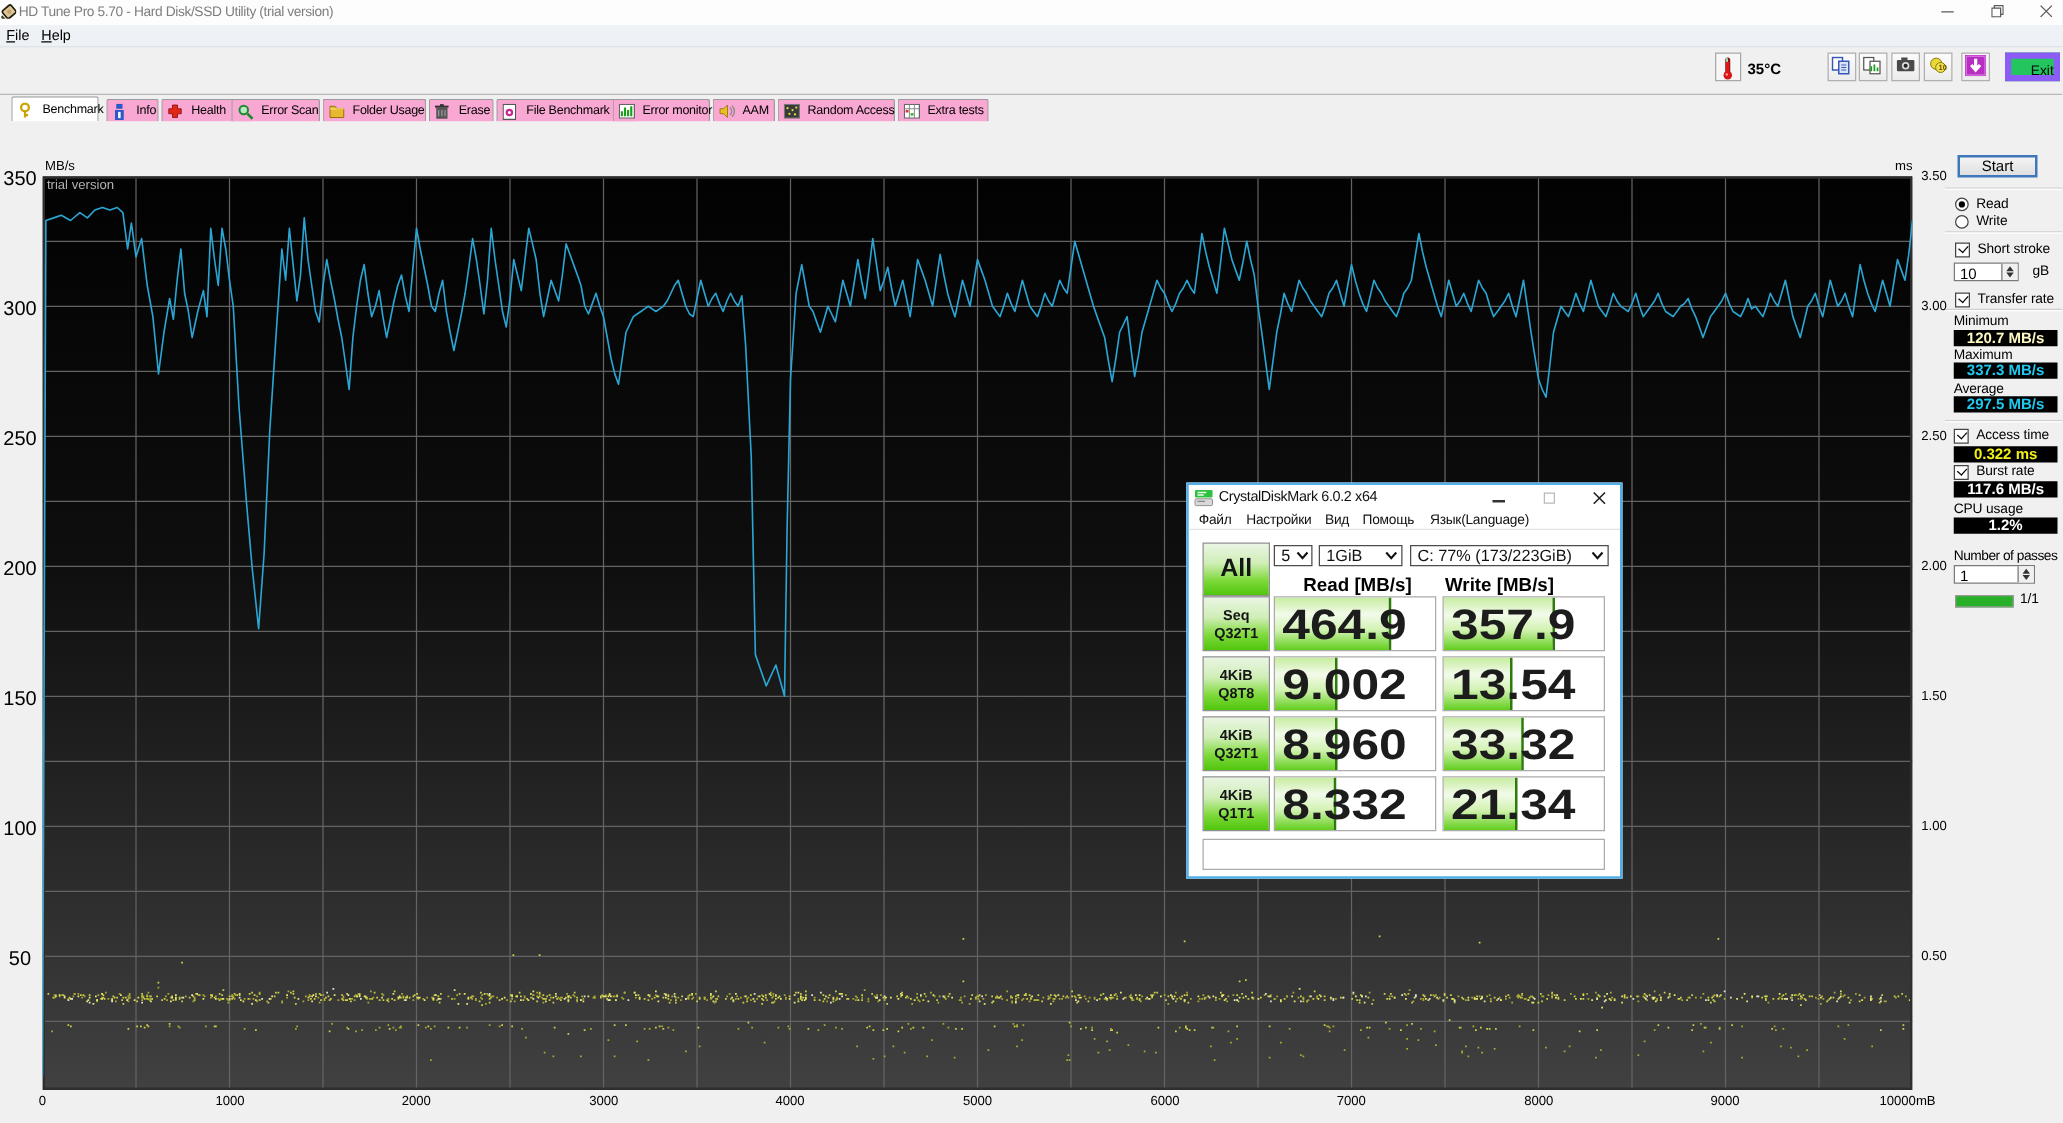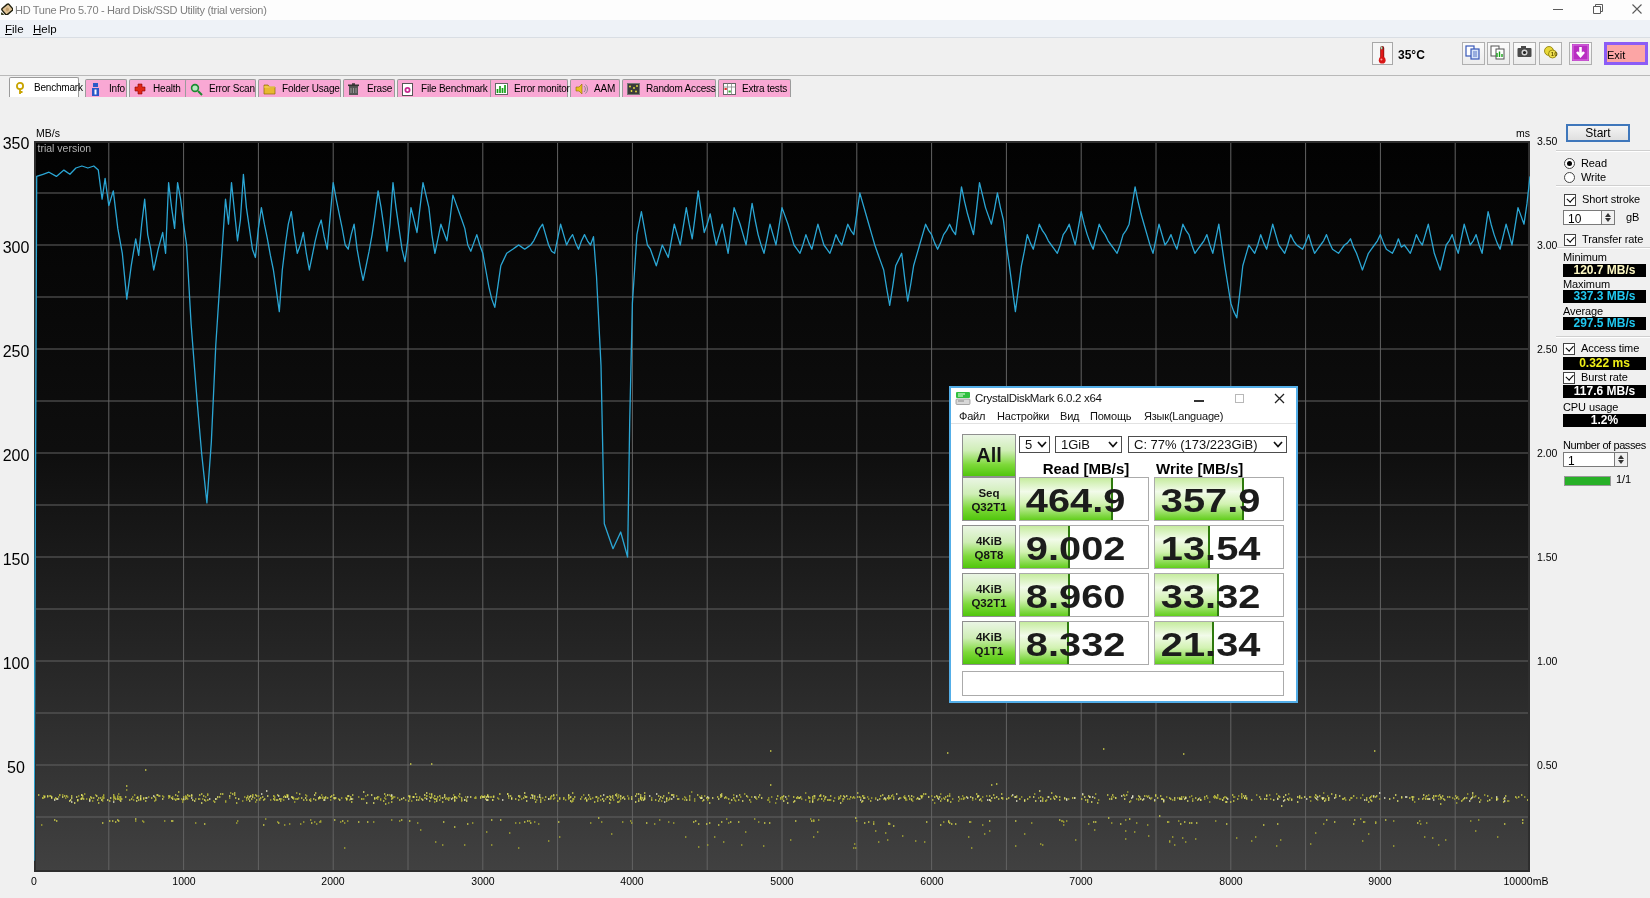--- a/index.html
+++ b/index.html
@@ -4,21 +4,21 @@
 svg{vertical-align:top}
 html,body{width:1650px;height:898px;overflow:hidden;font-family:"Liberation Sans",sans-serif;background:#f0f0f0;position:relative}
 .abs{position:absolute}
 #titlebar{left:0;top:0;width:1650px;height:20px;background:#fdfdfd}
 #title{left:15px;top:4px;font-size:11px;color:#7e7e7e;letter-spacing:-0.3px}
 #menubar{left:0;top:20px;width:1650px;height:18px;background:#eef2f7;border-bottom:1px solid #d9dee4}
 .menuitem{top:3px;font-size:11.5px;color:#000}
 #toolbar{left:0;top:38px;width:1650px;height:38px;background:#f0f0f0;border-bottom:1px solid #b9b9b9}
 #combo{left:8px;top:7px;width:1354px;height:22px;background:#fff;border:1px solid #8a8a8a;font-size:11px;line-height:20px;padding-left:7px;color:#000}
 .tbtn{top:4px;width:23px;height:23px;background:linear-gradient(#fbfbfb,#ececec);border:1px solid #b0b0b0}
-#exitbtn{left:1604px;top:4px;width:44px;height:23px;background:#fca5a5;border:3px solid #8b5cf6;font-size:11px;text-align:left;line-height:20px}
+#exitbtn{left:1604px;top:4px;width:44px;height:23px;background:#22c55e;border:5px solid #8b5cf6;font-size:11px;text-align:right;line-height:20px}
 #tabbar{left:0;top:76px;width:1650px;height:21px;background:#f0f0f0}
 .tab{top:3px;height:18px;border:1px solid #9b9b9b;border-bottom:none;background:#f9a8d4;font-size:10px;letter-spacing:-0.2px;white-space:nowrap;border-radius:2px 2px 0 0}
 .tab span{position:absolute;left:23px;top:3px}
 .tab svg{position:absolute;left:4px;top:3px}
 #tab-active{left:9px;top:1px;width:70px;height:20px;background:#fff;z-index:2}
 #tab-active span{top:4px;left:24px}
 #tab-active svg{top:4px}
 #chart{position:absolute;left:34px;top:141px}
 .yl{position:absolute;width:28px;left:2px;text-align:center;font-size:16px;color:#000}
 .yr{position:absolute;left:1537px;font-size:10.5px;color:#000}

